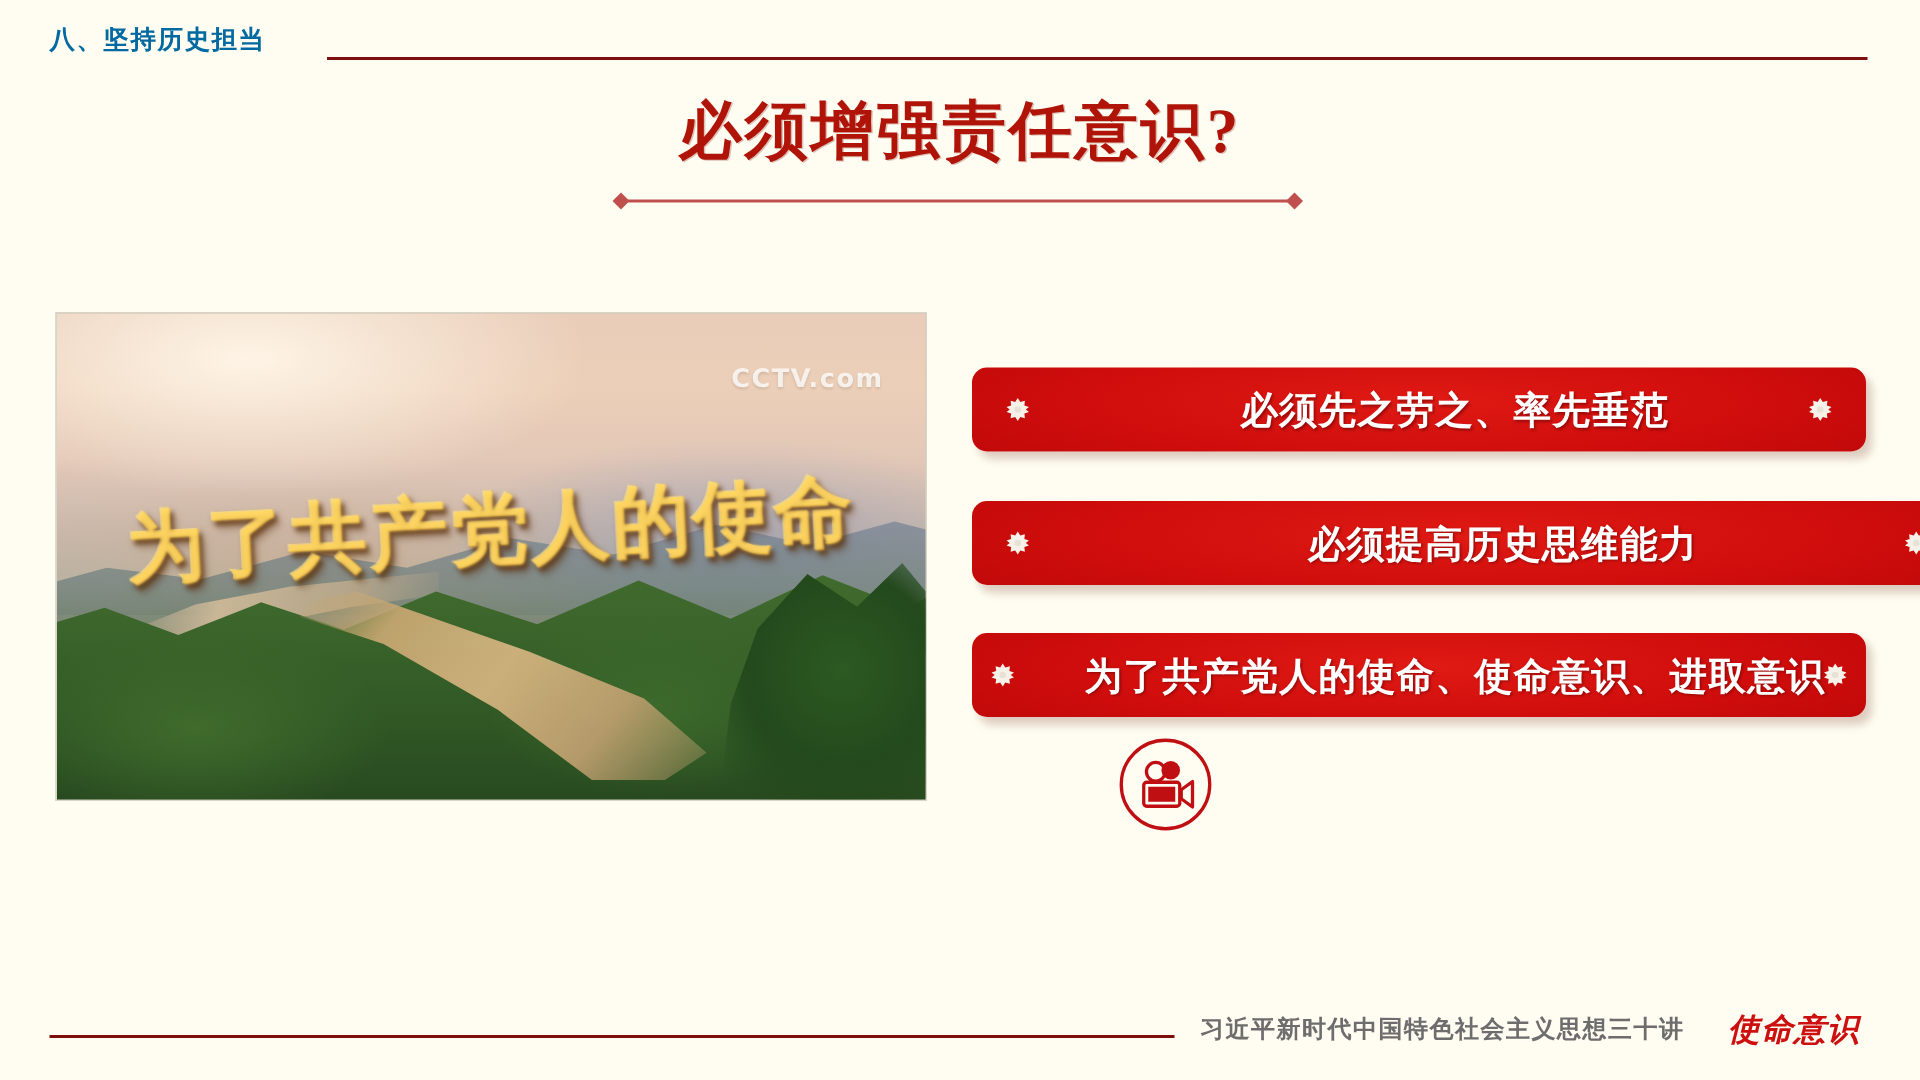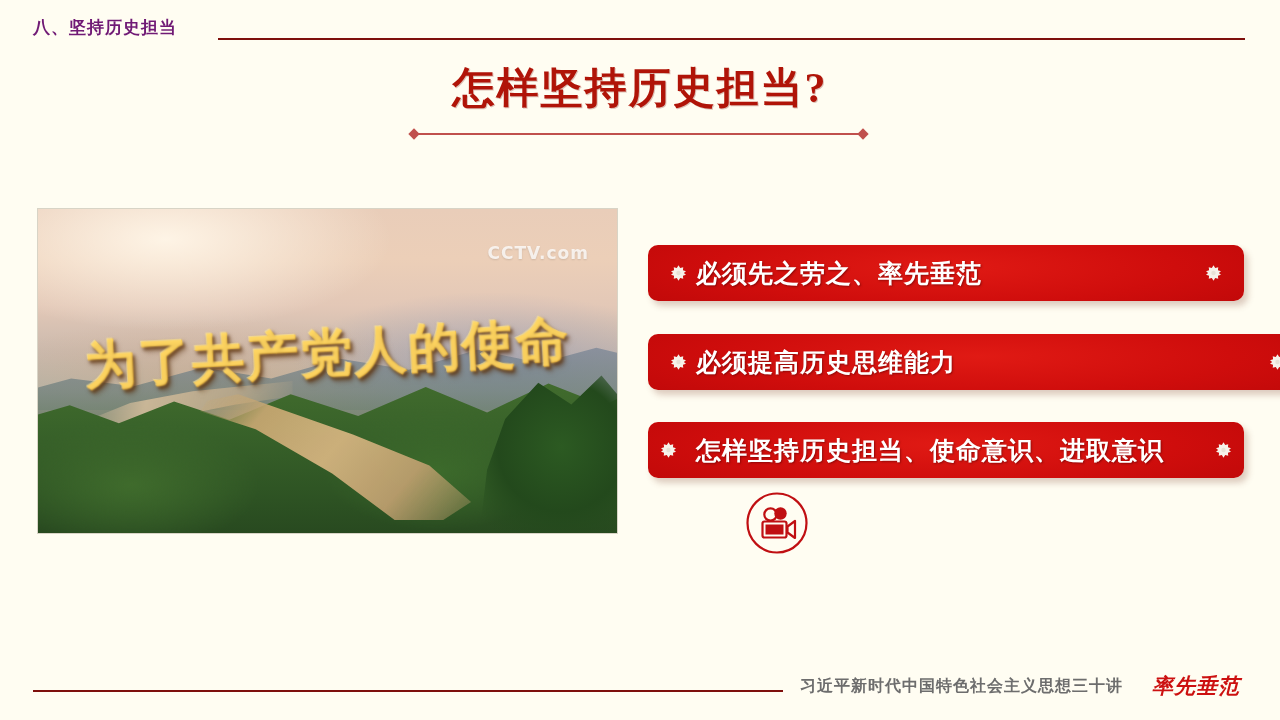--- a/index.html
+++ b/index.html
@@ -33,21 +33,21 @@
     align-items: center;
   }
   .header-label {
     position: absolute;
     left: 33px;
     top: 0;
     height: 30px;
     line-height: 30px;
     font-size: 17px;
     font-weight: bold;
-    color: #701a75;
+    color: #0369a1;
     letter-spacing: 1px;
     white-space: nowrap;
     font-family: "DejaVu Sans", "Liberation Sans", sans-serif;
   }
   .header-rule {
     position: absolute;
     left: 218px;
     top: 26px;
     width: 1027px;
     height: 2px;
@@ -219,20 +219,21 @@
     top: 0;
   }
   .bar-item {
     position: absolute;
     border-radius: 10px;
     background:
       radial-gradient(ellipse 70% 120% at 50% 40%, #e01a14 0%, #cf0d0c 55%, #bc0708 100%);
     box-shadow: 4px 5px 6px rgba(120,60,40,0.25);
     display: flex;
     align-items: center;
+    justify-content: center;
     box-sizing: border-box;
     padding-left: 48px;
   }
   .bar-label {
     color: #ffffff;
     font-weight: bold;
     font-family: "DejaVu Sans", "Liberation Sans", sans-serif;
     letter-spacing: 1px;
     white-space: nowrap;
     text-shadow: 1px 1px 2px rgba(90,0,0,0.55);
@@ -304,21 +305,21 @@
 <body>
 
 <div class="slide">
 
   <div class="header">
     <div class="header-label">八、坚持历史担当</div>
     <div class="header-rule"></div>
   </div>
 
   <div class="title-block">
-    <div class="title-text">怎样坚持历史担当?</div>
+    <div class="title-text">必须增强责任意识?</div>
   </div>
   <div class="title-deco">
     <div class="dot left"></div>
     <div class="bar"></div>
     <div class="dot right"></div>
   </div>
 
   <div class="thumb">
     <div class="thumb-sky"></div>
     <div class="thumb-haze"></div>
@@ -365,21 +366,21 @@
       </span>
     </div>
 
     <div class="bar-item" id="bar-2">
       <span class="ornament left">
         <svg viewBox="0 0 20 20" width="17" height="17" aria-hidden="true">
           <path d="M10 1 L12 4.2 L15.6 3.2 L15.2 6.9 L18.8 8 L16.3 10 L18.8 12 L15.2 13.1 L15.6 16.8 L12 15.8 L10 19 L8 15.8 L4.4 16.8 L4.8 13.1 L1.2 12 L3.7 10 L1.2 8 L4.8 6.9 L4.4 3.2 L8 4.2 Z" fill="#f6f2ea"></path>
           <circle cx="10" cy="10" r="2.6" fill="#e8e2d6"></circle>
         </svg>
       </span>
-      <span class="bar-label">怎样坚持历史担当、使命意识、进取意识</span>
+      <span class="bar-label">为了共产党人的使命、使命意识、进取意识</span>
       <span class="ornament right">
         <svg viewBox="0 0 20 20" width="17" height="17" aria-hidden="true">
           <path d="M10 1 L12 4.2 L15.6 3.2 L15.2 6.9 L18.8 8 L16.3 10 L18.8 12 L15.2 13.1 L15.6 16.8 L12 15.8 L10 19 L8 15.8 L4.4 16.8 L4.8 13.1 L1.2 12 L3.7 10 L1.2 8 L4.8 6.9 L4.4 3.2 L8 4.2 Z" fill="#f6f2ea"></path>
           <circle cx="10" cy="10" r="2.6" fill="#e8e2d6"></circle>
         </svg>
       </span>
     </div>
 
   </div>
 
@@ -389,15 +390,15 @@
       <circle cx="25.5" cy="23.5" r="6.2" fill="none" stroke="#c00f12" stroke-width="2.2"></circle>
       <circle cx="35.5" cy="22.5" r="6.2" fill="#c00f12"></circle>
       <rect x="17.5" y="30.5" width="24" height="16" rx="2" fill="none" stroke="#c00f12" stroke-width="2.2"></rect>
       <rect x="20.5" y="33.5" width="18" height="10" fill="#c00f12"></rect>
       <path d="M42.5 35.5 L50 30 L50 47 L42.5 41.5 Z" fill="none" stroke="#c00f12" stroke-width="2.2" stroke-linejoin="round"></path>
     </svg>
   </div>
 
   <div class="footer-rule"></div>
   <div class="footer-series">习近平新时代中国特色社会主义思想三十讲</div>
-  <div class="footer-lecture">率先垂范</div>
+  <div class="footer-lecture">使命意识</div>
 
 </div>
 
 </body></html>

